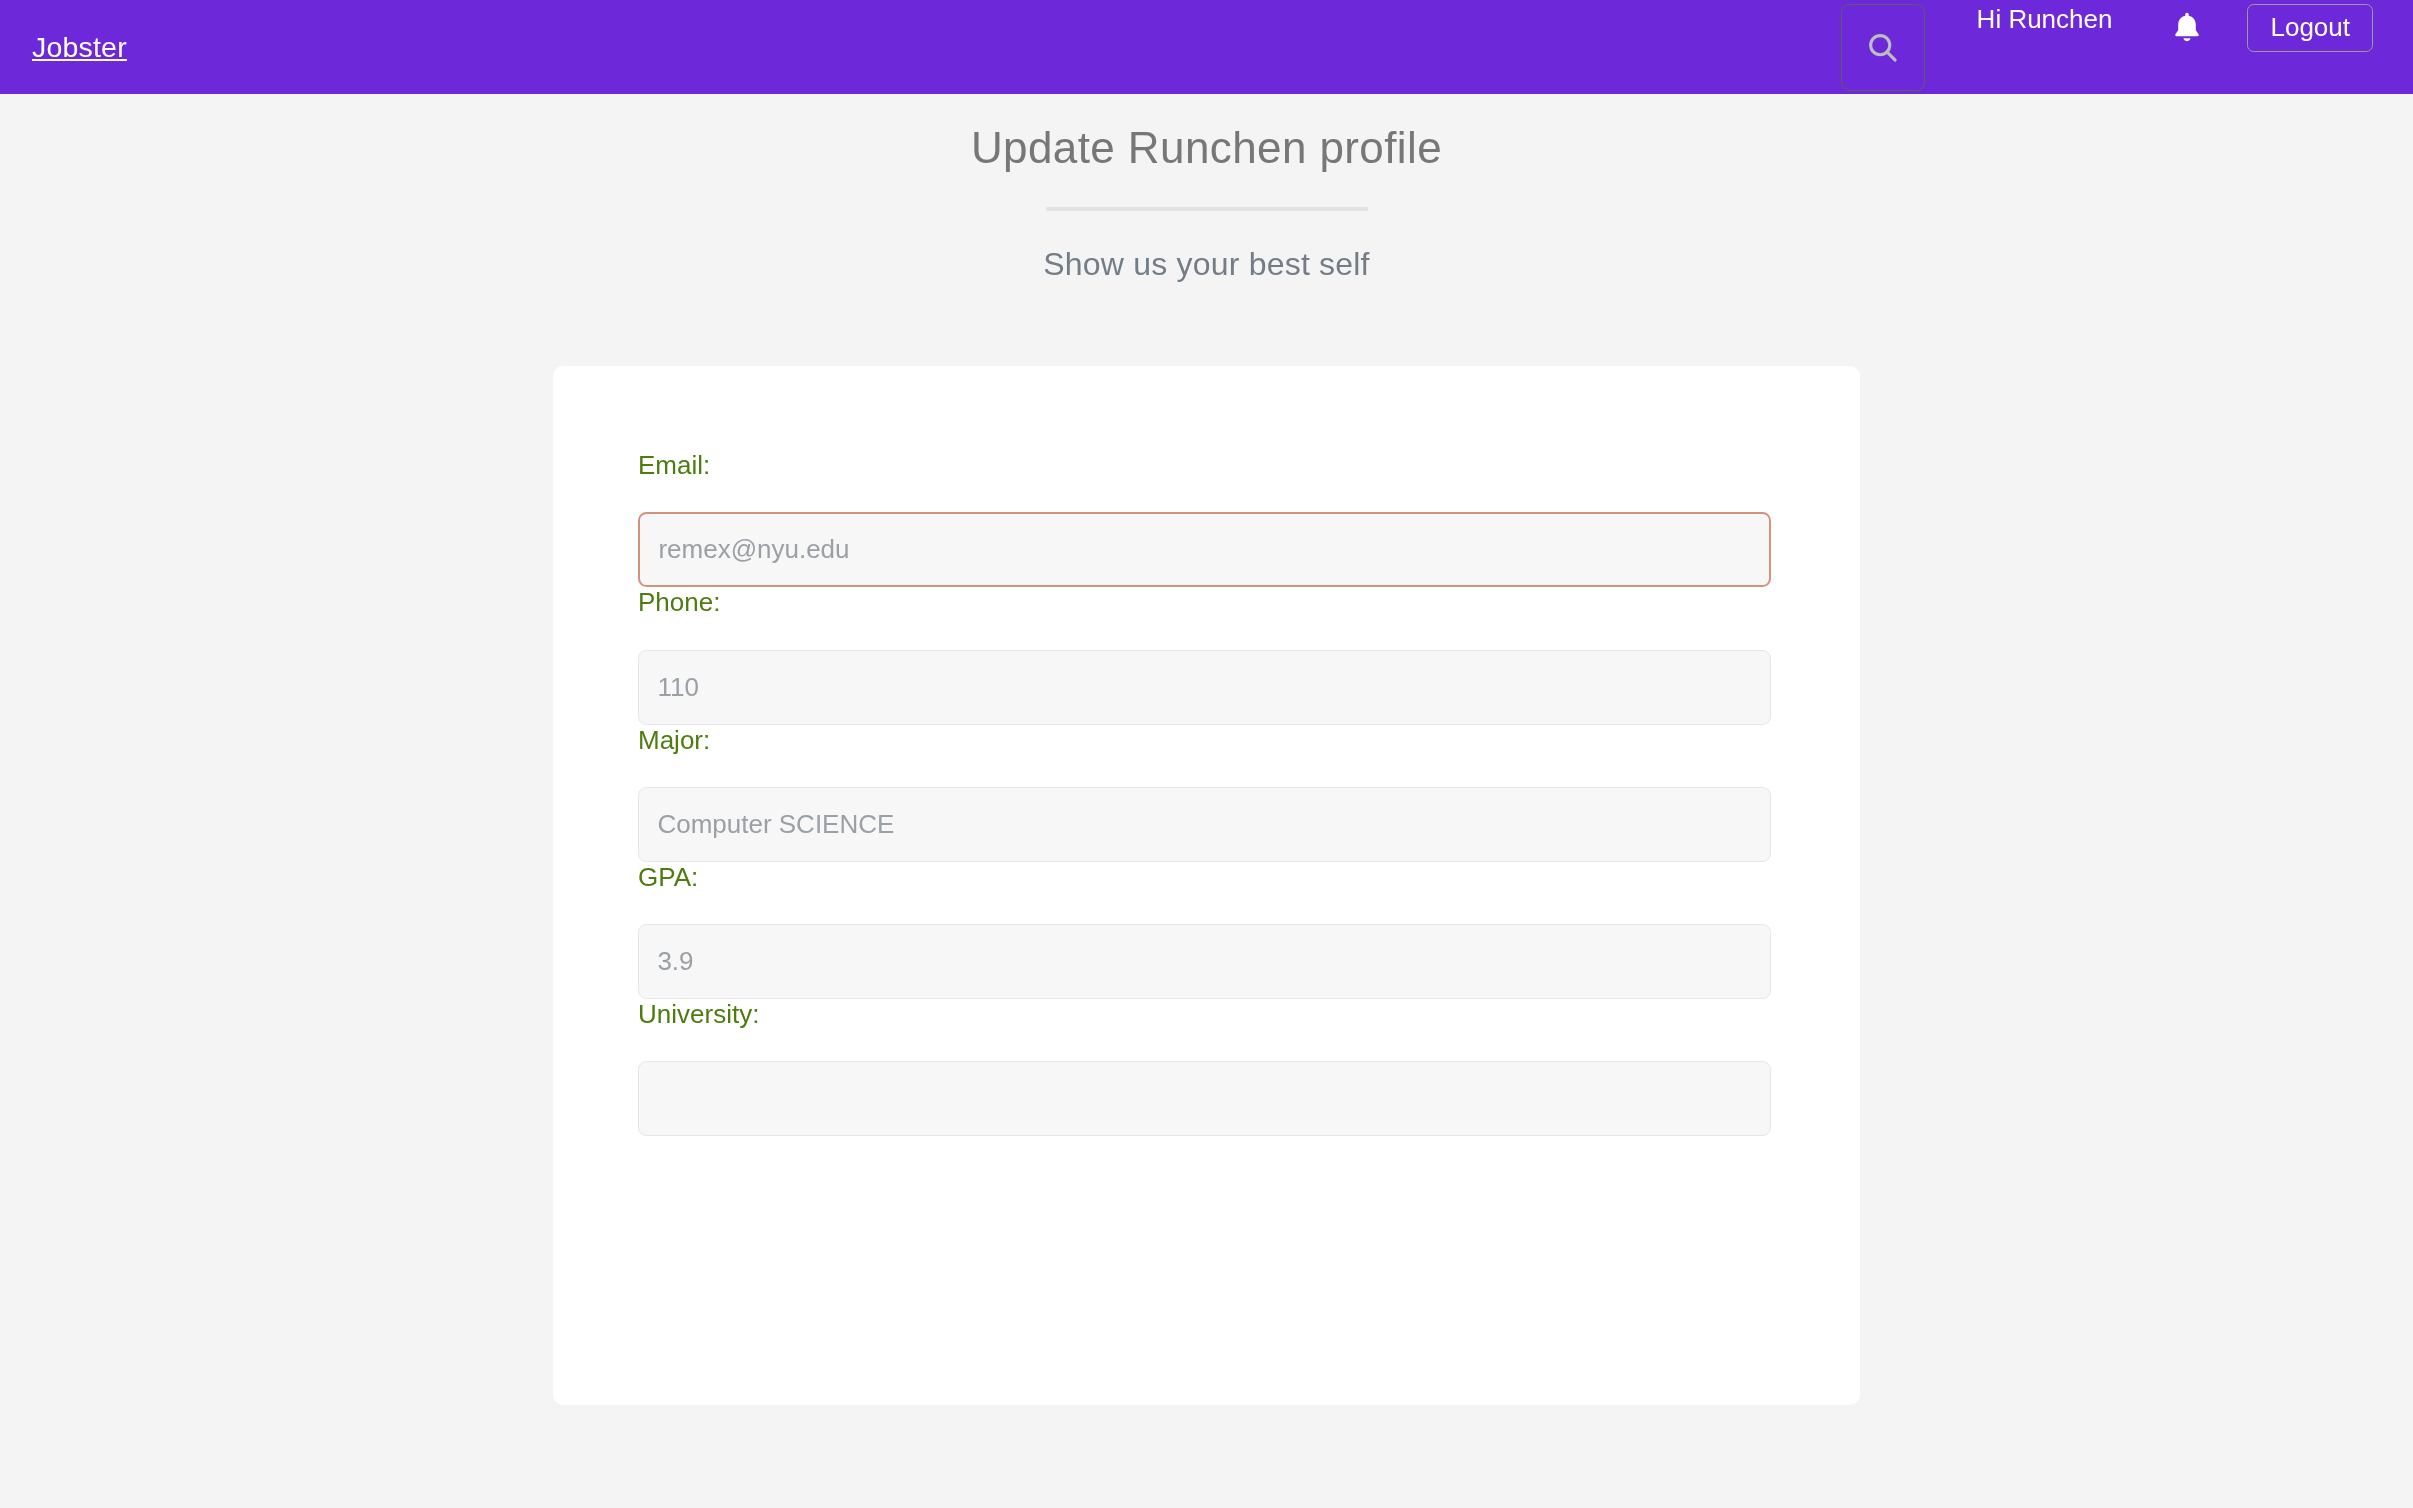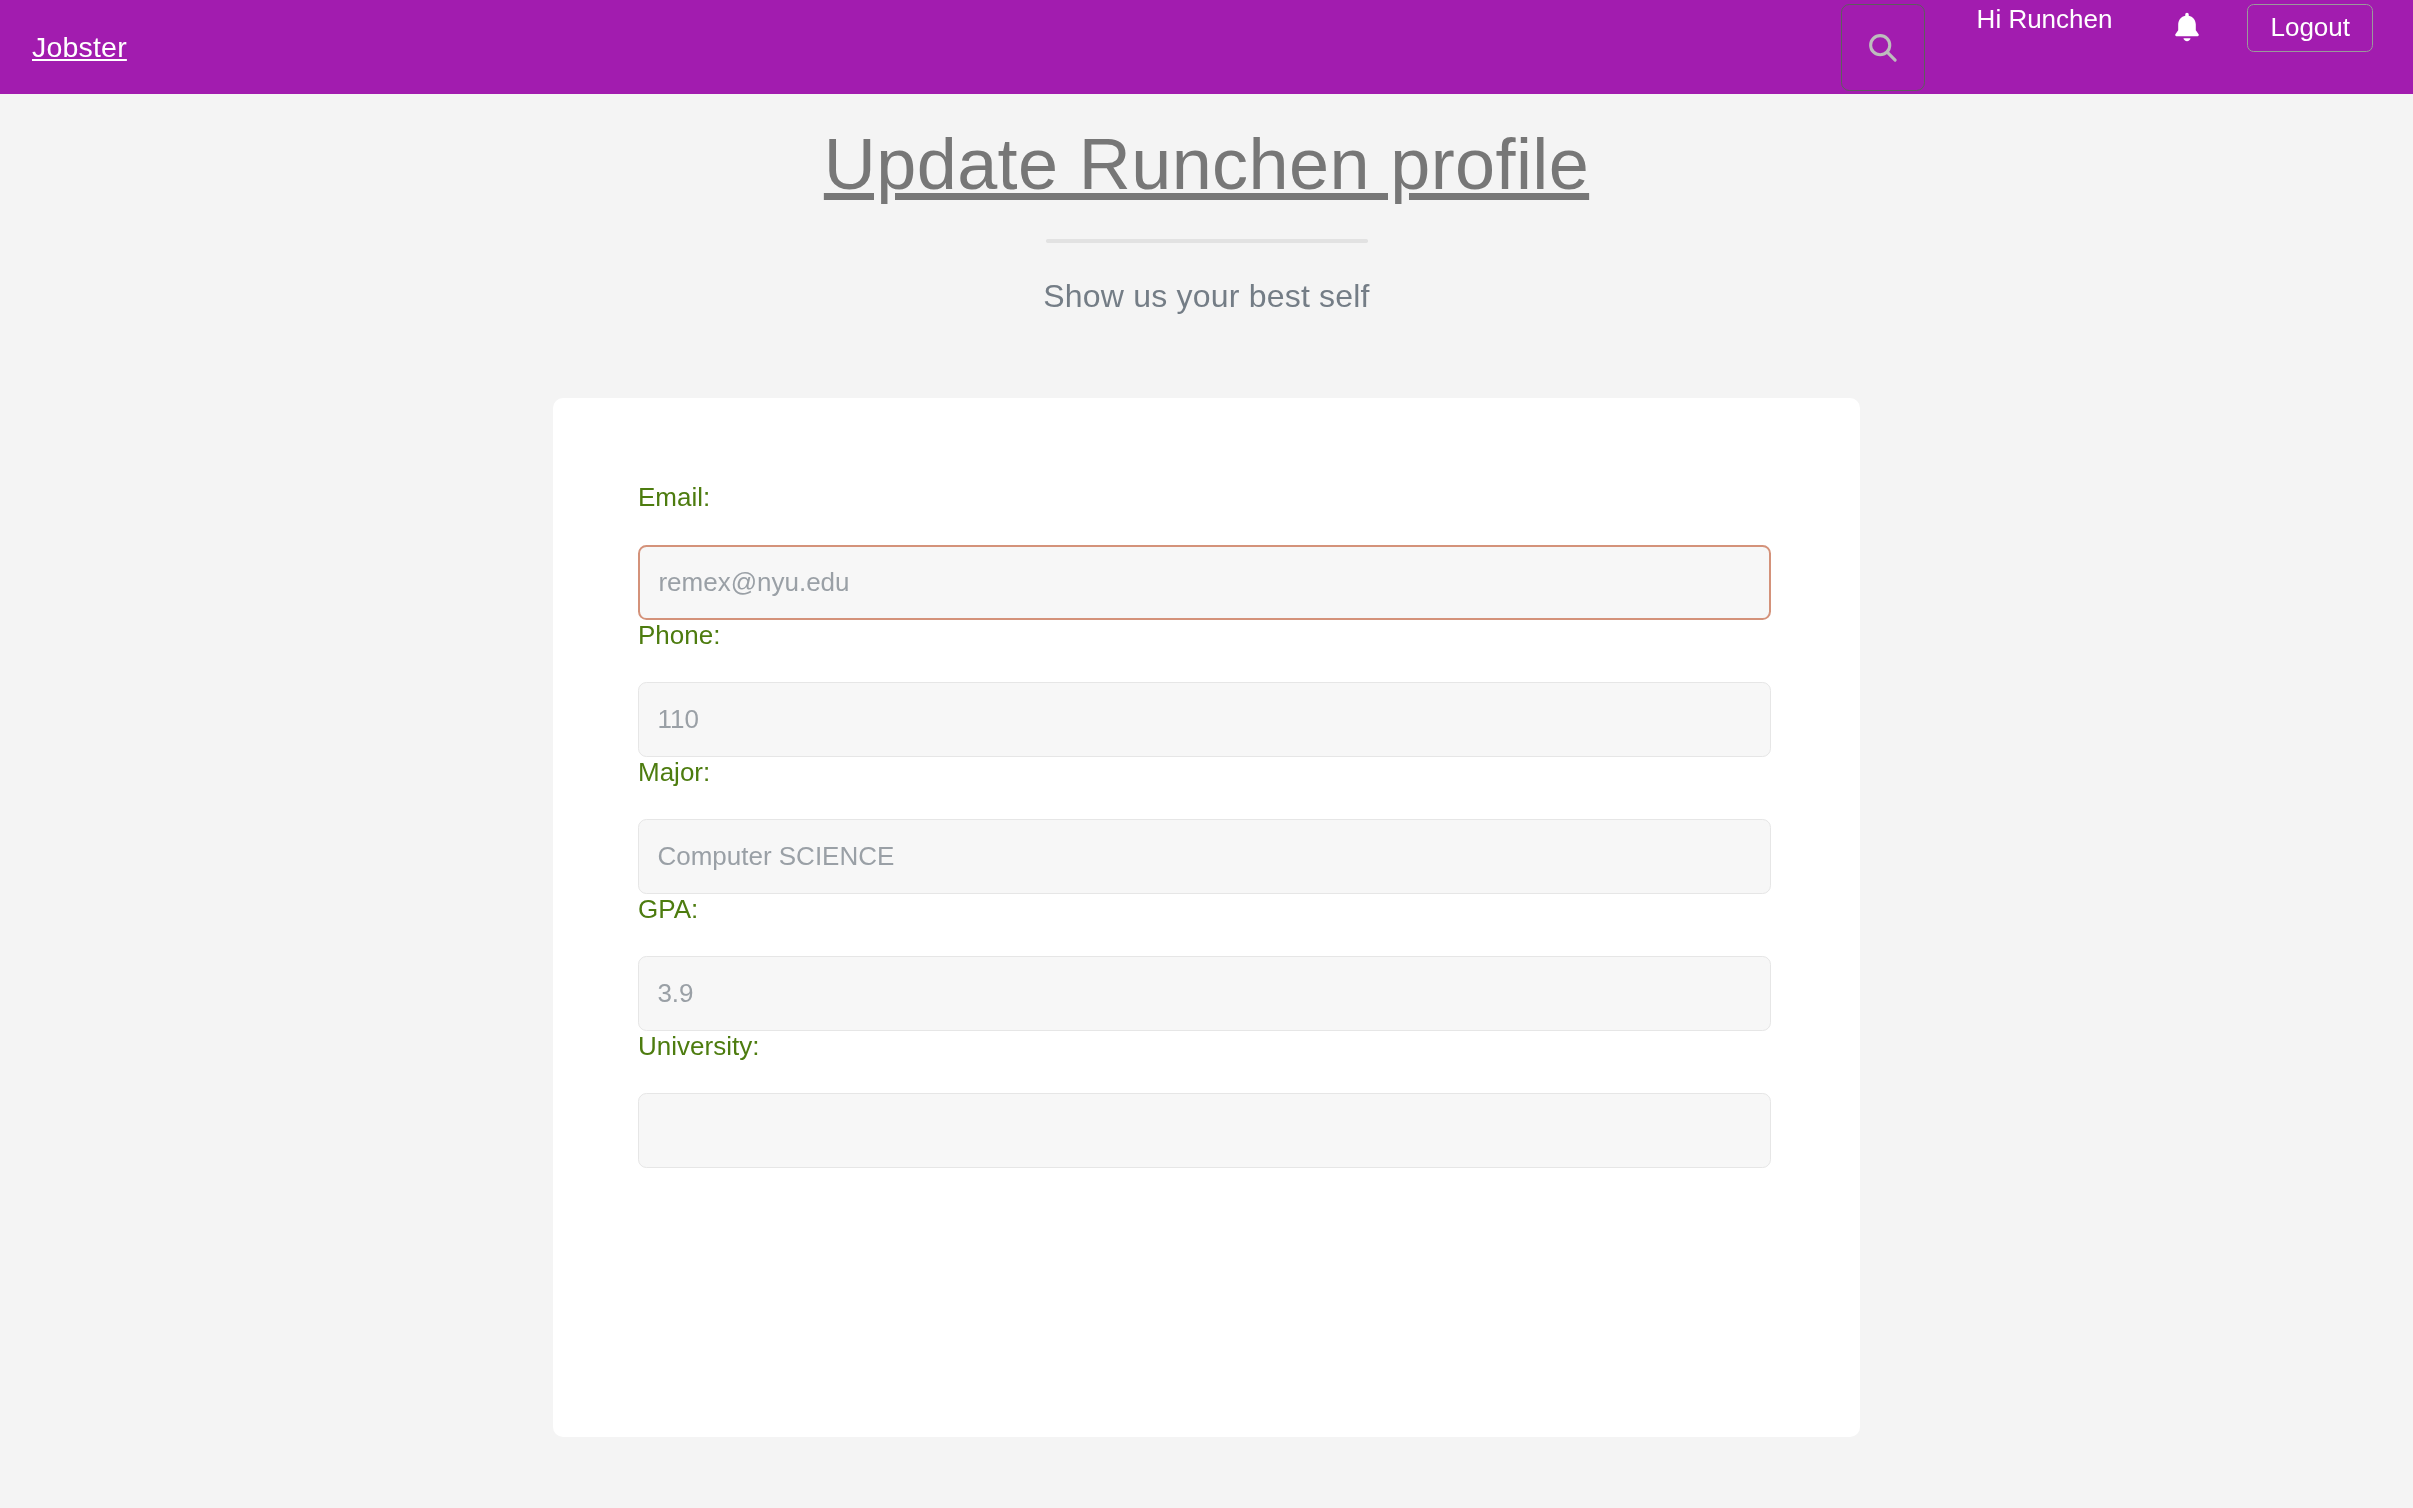--- a/index.html
+++ b/index.html
@@ -12,21 +12,21 @@
 
   body {
     background: #f4f4f4;
     font-family: "Liberation Sans", "DejaVu Sans", sans-serif;
     -webkit-font-smoothing: antialiased;
   }
 
   
   .navbar {
     height: 94px;
-    background: #a21caf;
+    background: #6d28d9;
     display: flex;
     align-items: center;
     padding: 0 40px 0 32px;
     position: relative;
     z-index: 10;
   }
 
   .brand {
     color: #ffffff;
     font-size: 28.5px;
@@ -90,26 +90,25 @@
     line-height: 1;
   }
 
   
   .page-header {
     text-align: center;
     padding-top: 28.5px;
   }
 
   .page-title {
-    font-size: 72px;
+    font-size: 44px;
     font-weight: 300;
     color: #777777;
     letter-spacing: 0.4px;
     line-height: 1.15;
-    text-decoration: underline;
   }
 
   .divider {
     width: 322px;
     height: 4.2px;
     background: #e2e2e2;
     margin: 34px auto 0;
     border-radius: 1.7px;
   }
 

